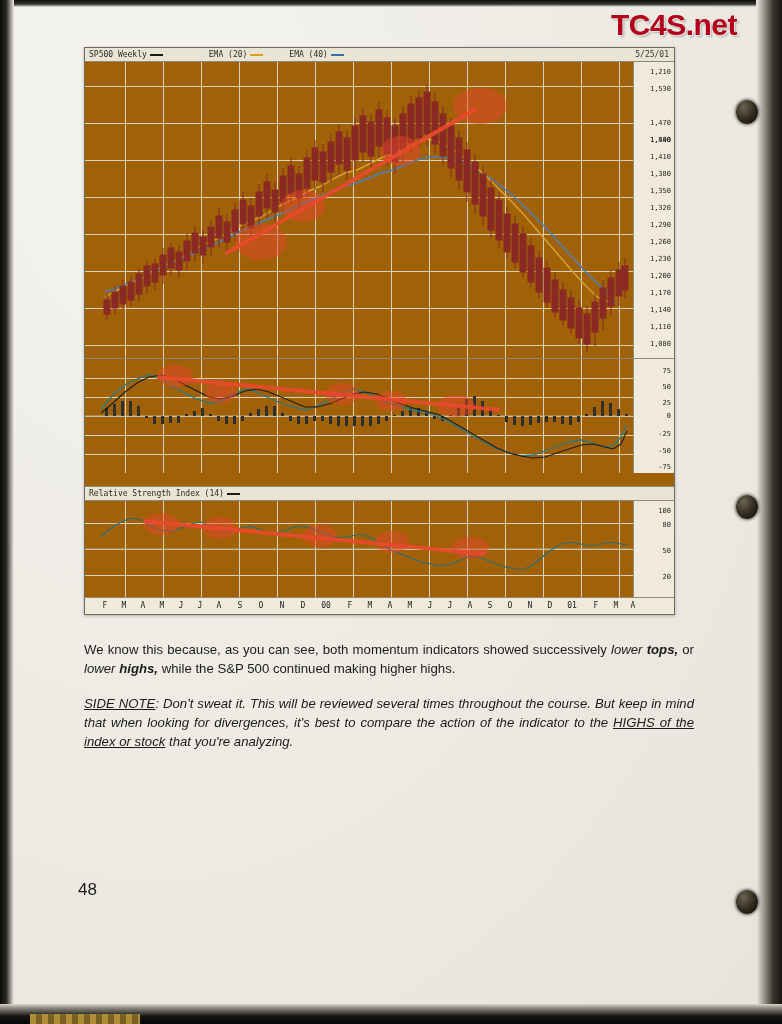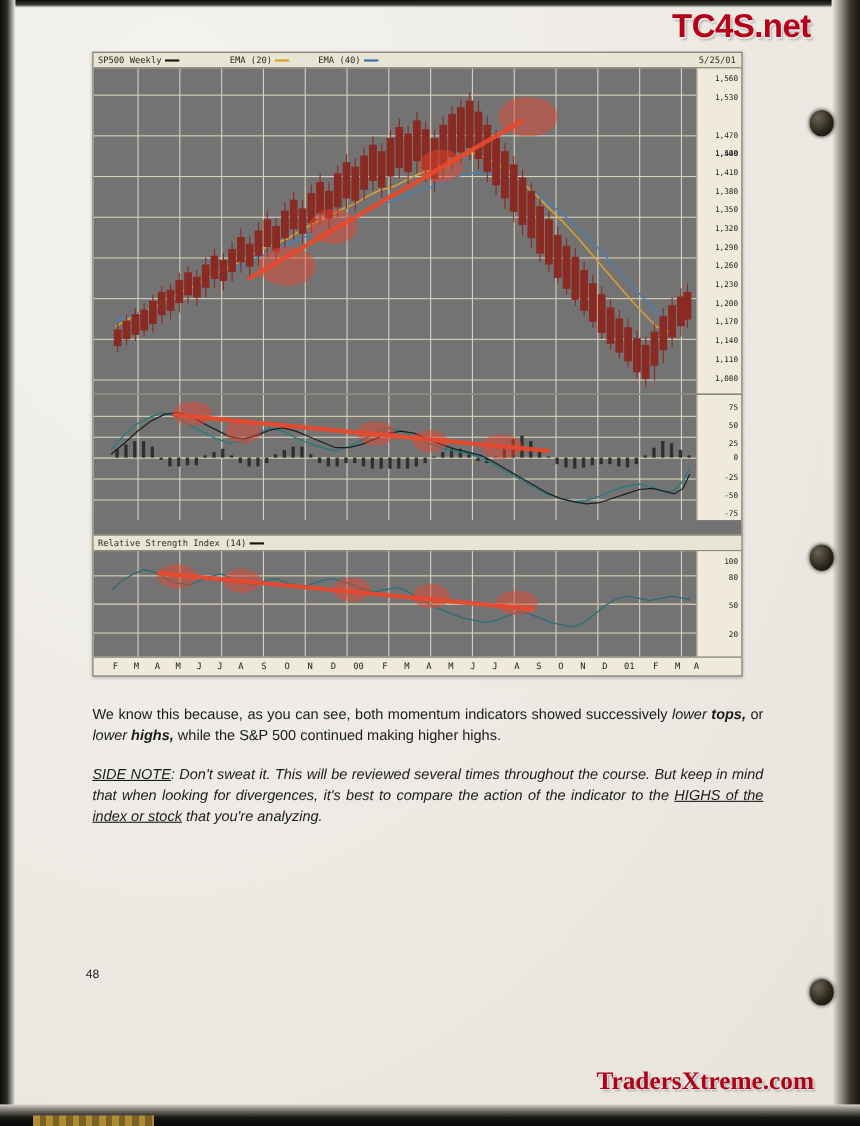--- a/index.html
+++ b/index.html
@@ -83,21 +83,21 @@
     position: absolute;
     left: 84px; top: 47px;
     width: 589px; height: 566px;
     background: #f3f0e4;
     border: 1px solid #6e6a5c;
     box-shadow: 0 1px 3px rgba(0,0,0,.25);
     overflow: hidden;
   }
   .pane {
     position: relative;
-    background: #737373;
+    background: #a16207;
     box-sizing: border-box;
   }
   .pane-head {
     height: 13px;
     background: #e9e5d4;
     border-bottom: 1px solid #8e8a78;
     font-size: 8px;
     color: #2a2a2a;
     font-family: "DejaVu Sans Mono", monospace;
     display: flex;
@@ -206,21 +206,21 @@
     text-align: justify;
   }
   .body-text p { margin: 0 0 16px 0; }
   .body-text .ital { font-style: italic; }
   .body-text .bold-ital { font-style: italic; font-weight: bold; }
   .body-text .under { text-decoration: underline; }
   .note { font-style: italic; }
   .page-num {
     position: absolute;
     left: 78px; top: 880px;
-    font-size: 11px;
+    font-size: 17px;
     color: #1b1b1b;
     font-family: "Liberation Sans", sans-serif;
   }
 </style>
 </head>
 <body>
 
 <div class="page">
 
   <div class="edge-top"></div>
@@ -427,21 +427,21 @@
           </g>
         </svg>
 
         <div class="mark-ell" style="left:150px; top:162px; width:52px; height:36px;"></div>
         <div class="mark-ell" style="left:196px; top:128px; width:44px; height:32px;"></div>
         <div class="mark-ell" style="left:296px; top:74px; width:40px; height:30px;"></div>
         <div class="mark-ell" style="left:368px; top:26px; width:54px; height:36px;"></div>
         <div class="mark-line" style="left:140px; top:190px; width:290px; transform: rotate(-30deg);"></div>
 
         <div class="axis">
-          <span style="top:10px;">1,560</span>
+          <span style="top:10px;">1,210</span>
           <span style="top:27px;">1,530</span>
           <span style="top:44px;margin-top:34px;">1,500</span>
           <span style="top:61px;">1,470</span>
           <span style="top:78px;">1,440</span>
           <span style="top:95px;">1,410</span>
           <span style="top:112px;">1,380</span>
           <span style="top:129px;">1,350</span>
           <span style="top:146px;margin-left:44px;">1,320</span>
           <span style="top:163px;">1,290</span>
           <span style="top:180px;">1,260</span>
@@ -659,15 +659,14 @@
     <p>
       <span>We know this because, as you can see, both momentum indicators showed successively </span><span class="ital">lower</span> <span class="bold-ital">tops,</span><span> or </span><span class="ital">lower</span> <span class="bold-ital">highs,</span><span> while the S&amp;P 500 continued making higher highs.</span>
     </p>
     <p class="note">
       <span class="under">SIDE NOTE</span><span>: Don't sweat it.  This will be reviewed several times throughout the course. But keep in mind that when looking for divergences, it's best to compare the action of the indicator to the </span><span class="under">HIGHS of the index or stock</span><span> that you're analyzing.</span>
     </p>
   </div>
 
   <div class="page-num">48</div>
 
-  <div class="txtreme">TradersXtreme.com</div>
 
 </div>
 
 </body></html>

